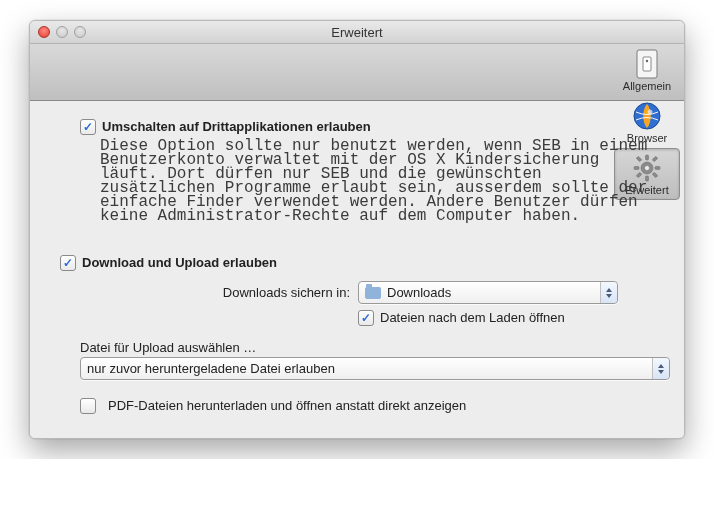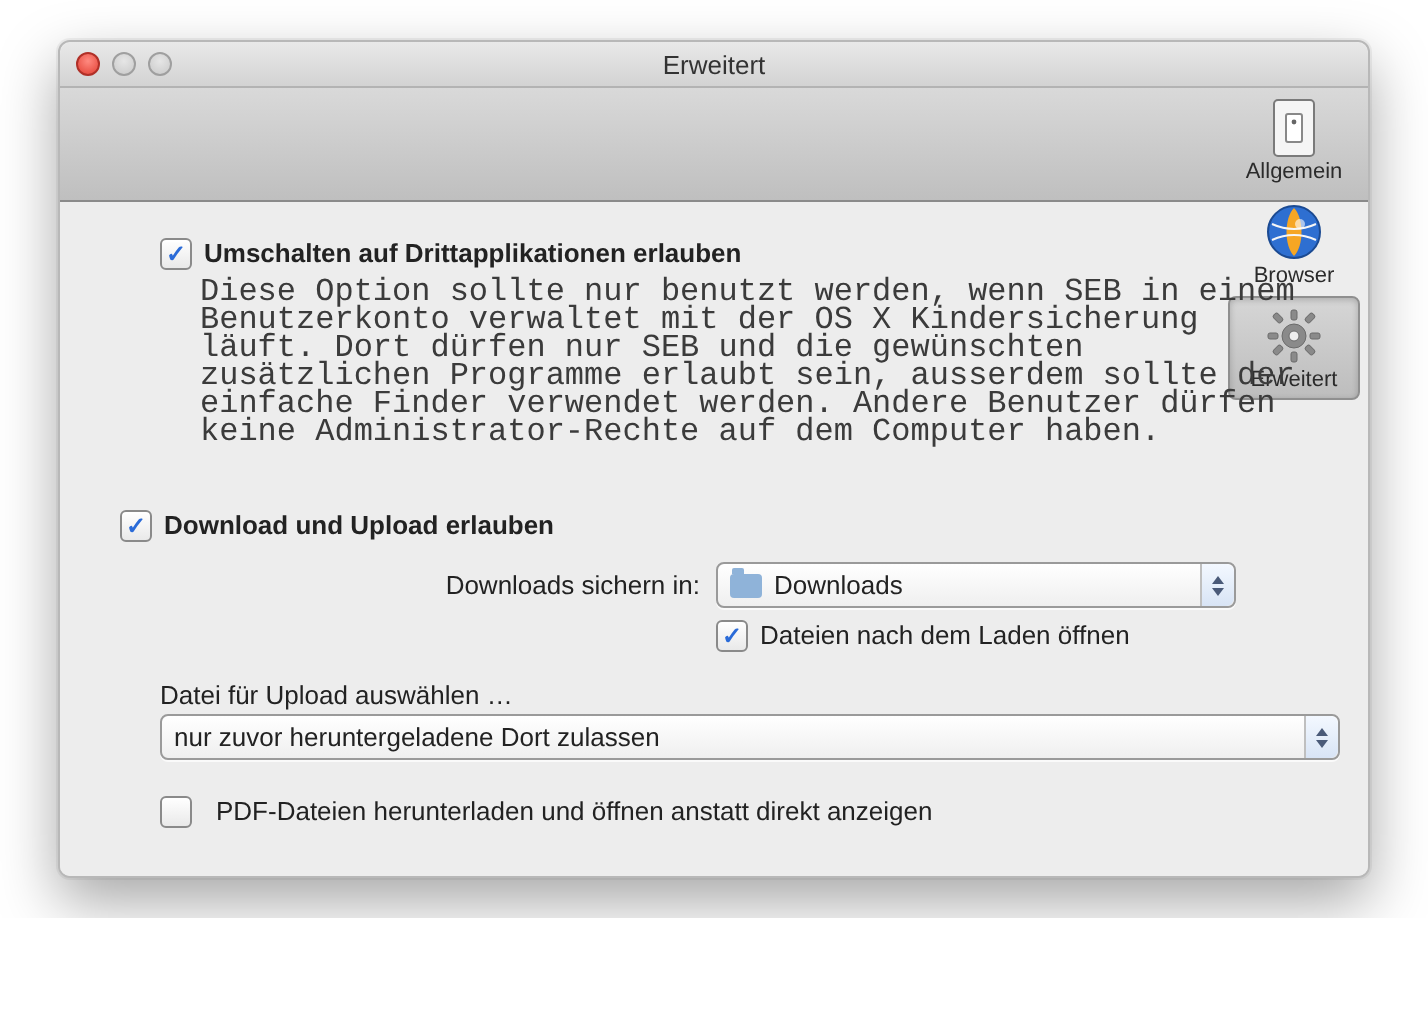--- a/index.html
+++ b/index.html
@@ -169,21 +169,21 @@
         <span class="checkbox checked"></span>
         <span>Dateien nach dem Laden öffnen</span>
       </label>
     </div>
 
     <div style="height:8px;"></div>
 
     <div class="indent">
       <div style="margin-bottom:2px;">Datei für Upload auswählen …</div>
       <div class="select select-wide" style="padding-right:22px;">
-        <span>nur zuvor heruntergeladene Dort zulassen</span>
+        <span>nur zuvor heruntergeladene Datei erlauben</span>
         <span class="stepper"></span>
       </div>
 
       <label class="row" style="margin-top:18px;gap:12px;">
         <span class="checkbox"></span>
         <span>PDF-Dateien herunterladen und öffnen anstatt direkt anzeigen</span>
       </label>
     </div>
 
   </div>

